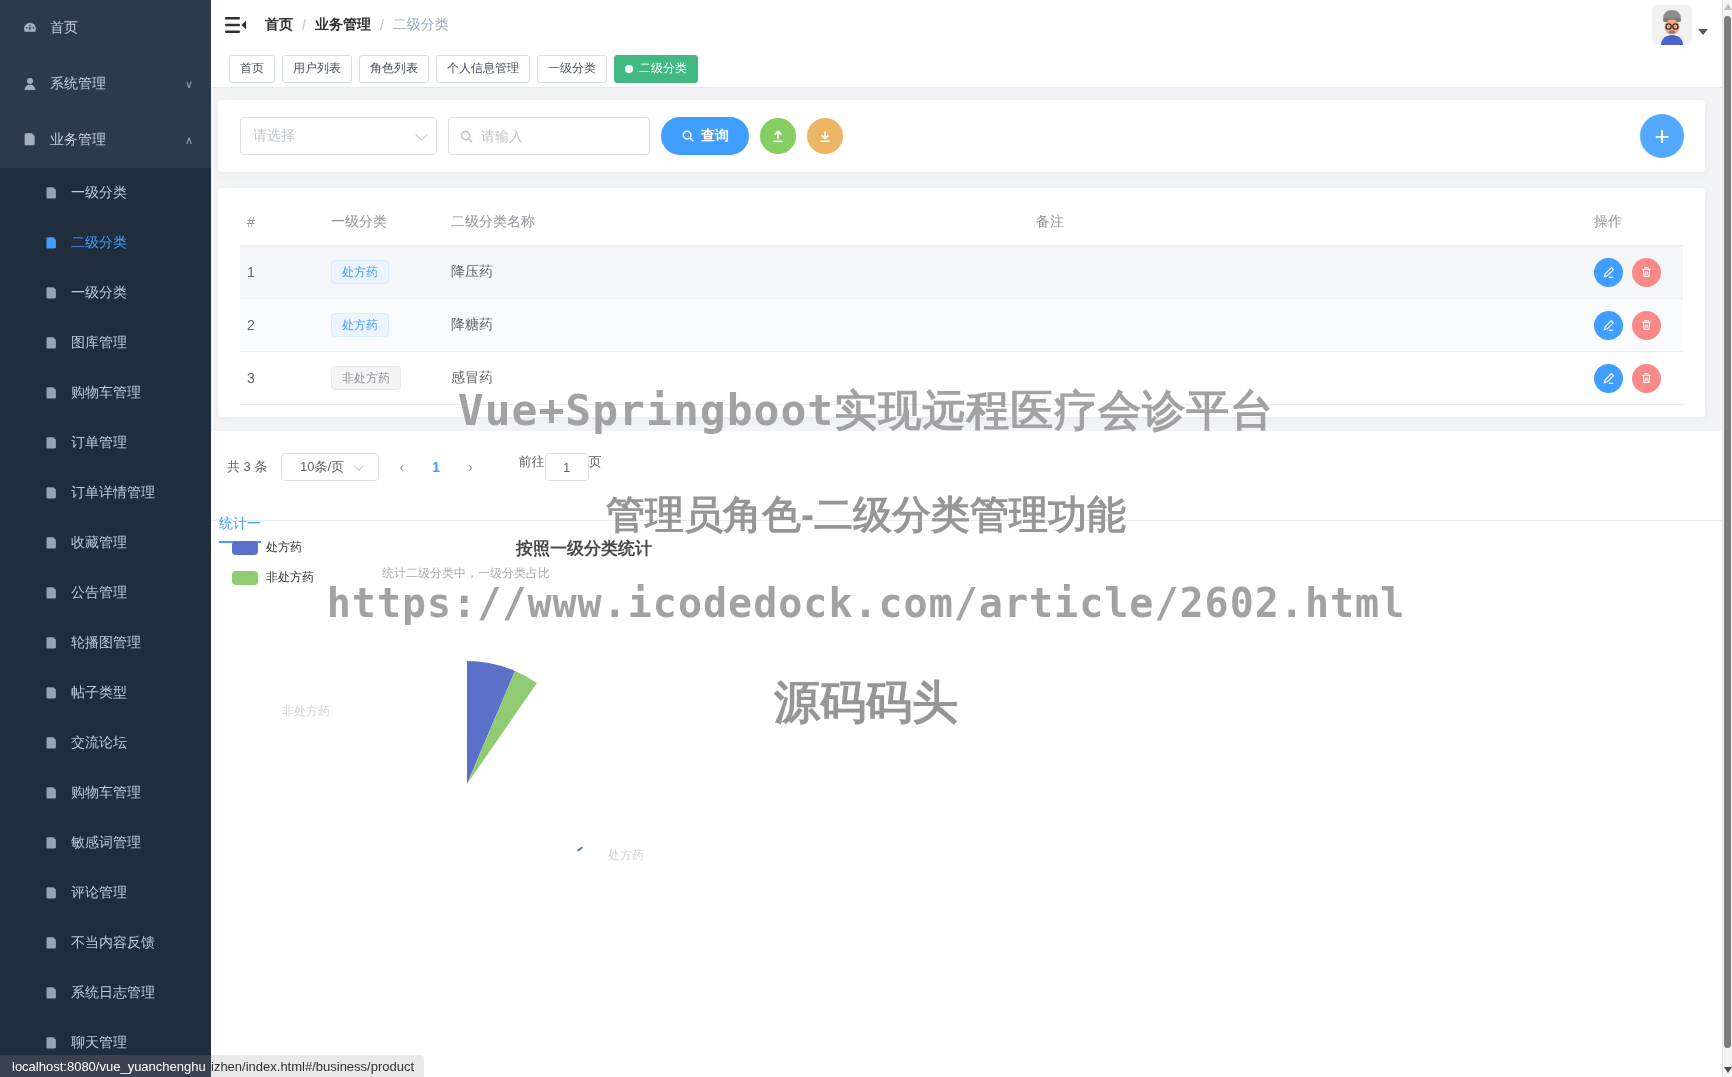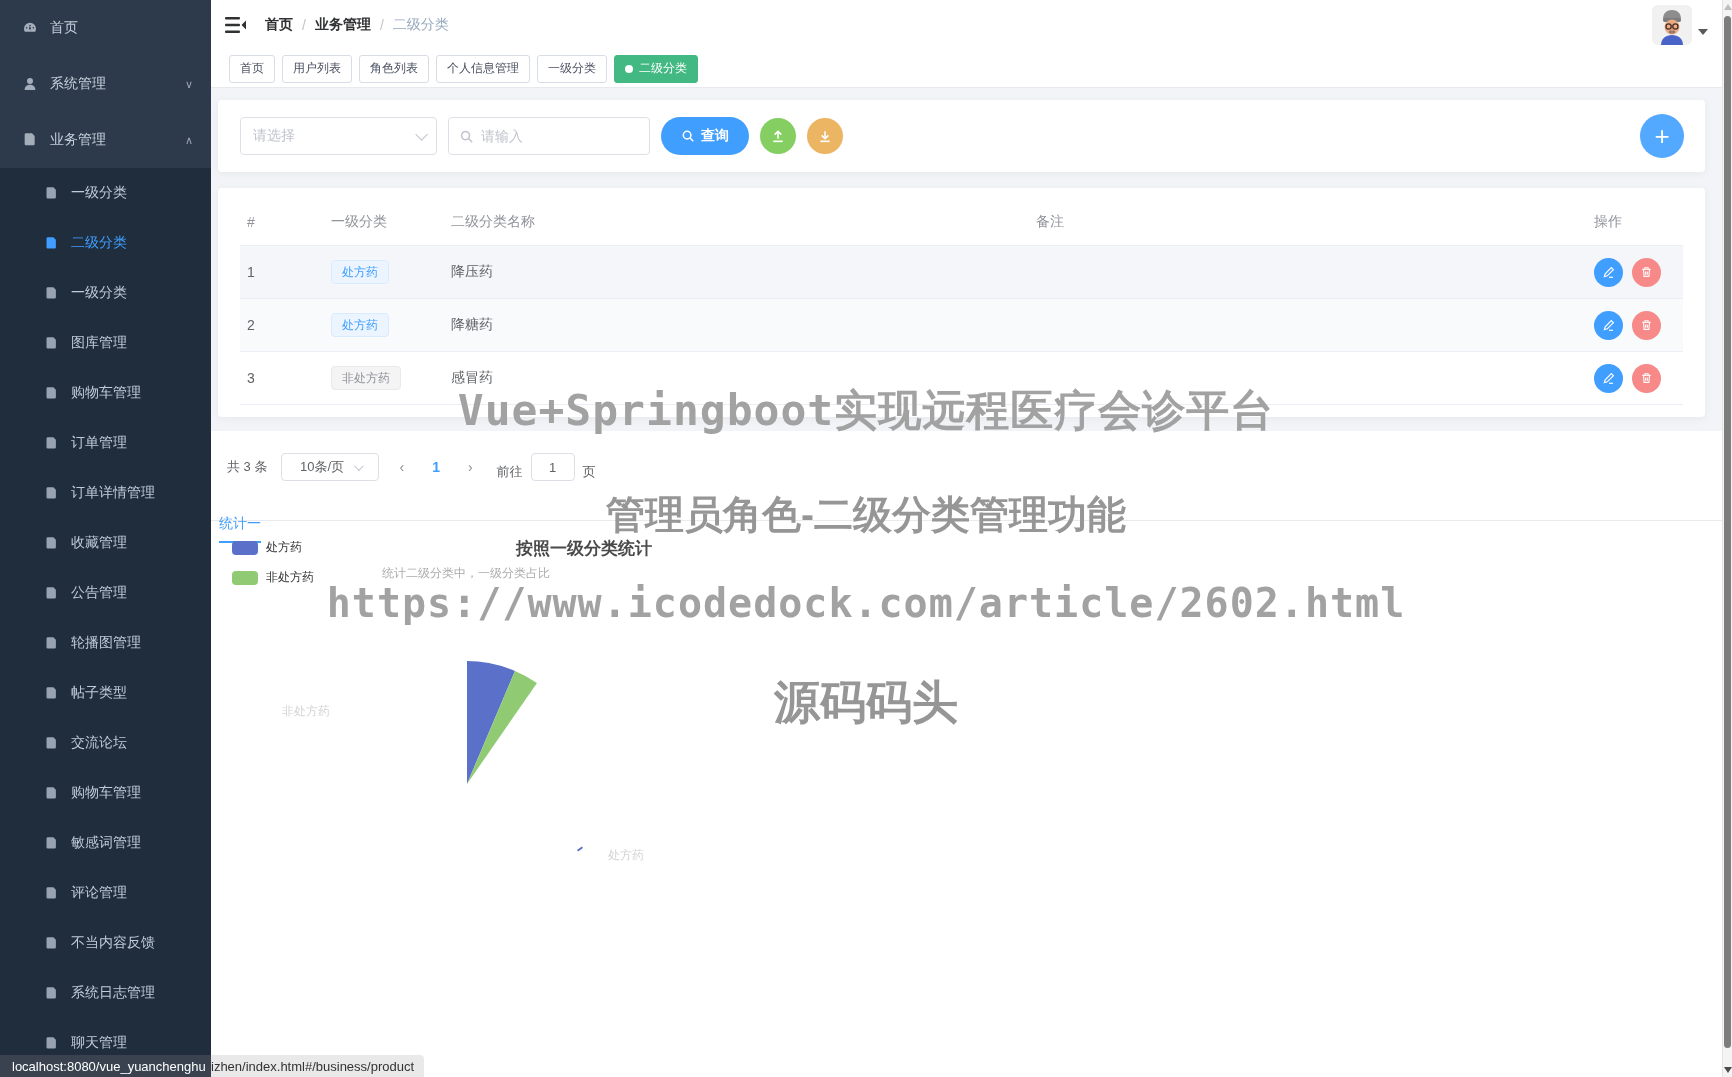--- a/index.html
+++ b/index.html
@@ -70,21 +70,21 @@
   .op { width:29px; height:29px; border-radius:50%; border:none; display:flex; align-items:center; justify-content:center; cursor:pointer; }
   .op.edit { background:#409eff; }
   .op.del { background:#f78989; }
 
   .pager { margin:22px 0 0 16px; display:flex; align-items:center; font-size:13px; color:#606266; gap:10px; height:28px; }
   .pager .total { margin-right:4px; }
   .size-sel { width:98px; height:28px; border:1px solid #dcdfe6; border-radius:4px; display:flex; align-items:center; justify-content:center; gap:10px; color:#606266; font-size:13px; cursor:pointer; background:#fff; }
   .size-sel .chev { width:7px; height:7px; border-right:1.5px solid #c0c4cc; border-bottom:1.5px solid #c0c4cc; transform:rotate(45deg) translateY(-2px); }
   .pg-arrow { color:#8a9099; font-size:14px; padding:0 10px; cursor:pointer; background:none; border:none; }
   .pg-num { color:#409eff; font-weight:bold; font-size:14px; padding:0 8px; cursor:pointer; }
-  .goto { display:flex; align-items:flex-end; gap:8px; margin-left:4px; color:#606266; }
+  .goto { display:flex; align-items:flex-start; margin-left:26px; color:#606266; }
   .goto input { width:44px; height:28px; border:1px solid #dcdfe6; border-radius:4px; text-align:center; font-size:13px; color:#606266; outline:none; font-family:inherit; }
 
   .stats-nav { margin-top:14px; border-bottom:1px solid #e8eaed; padding-left:8px; height:26px; }
   .stats-tab { display:inline-block; color:#409eff; font-size:14px; padding-bottom:8px; border-bottom:2px solid #409eff; cursor:pointer;margin-top:20px; }
 
   .chart-zone { position:relative; height:520px; }
   .legend { position:absolute; left:21px; top:18px; display:flex; flex-direction:column; gap:13px; }
   .leg-item { display:flex; align-items:center; gap:8px; font-size:12px; color:#333; cursor:pointer; }
   .swatch { width:26px; height:14px; border-radius:4px; }
   .chart-title { position:absolute; left:69px; top:16px; width:372px; text-align:right; font-size:17px; font-weight:bold; color:#4a4a4a; }

